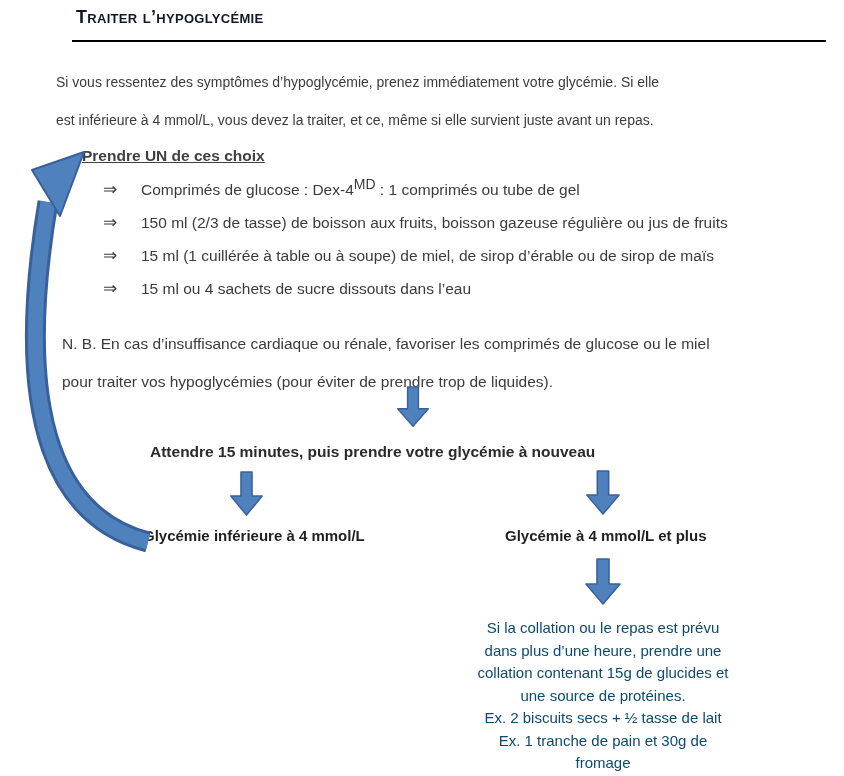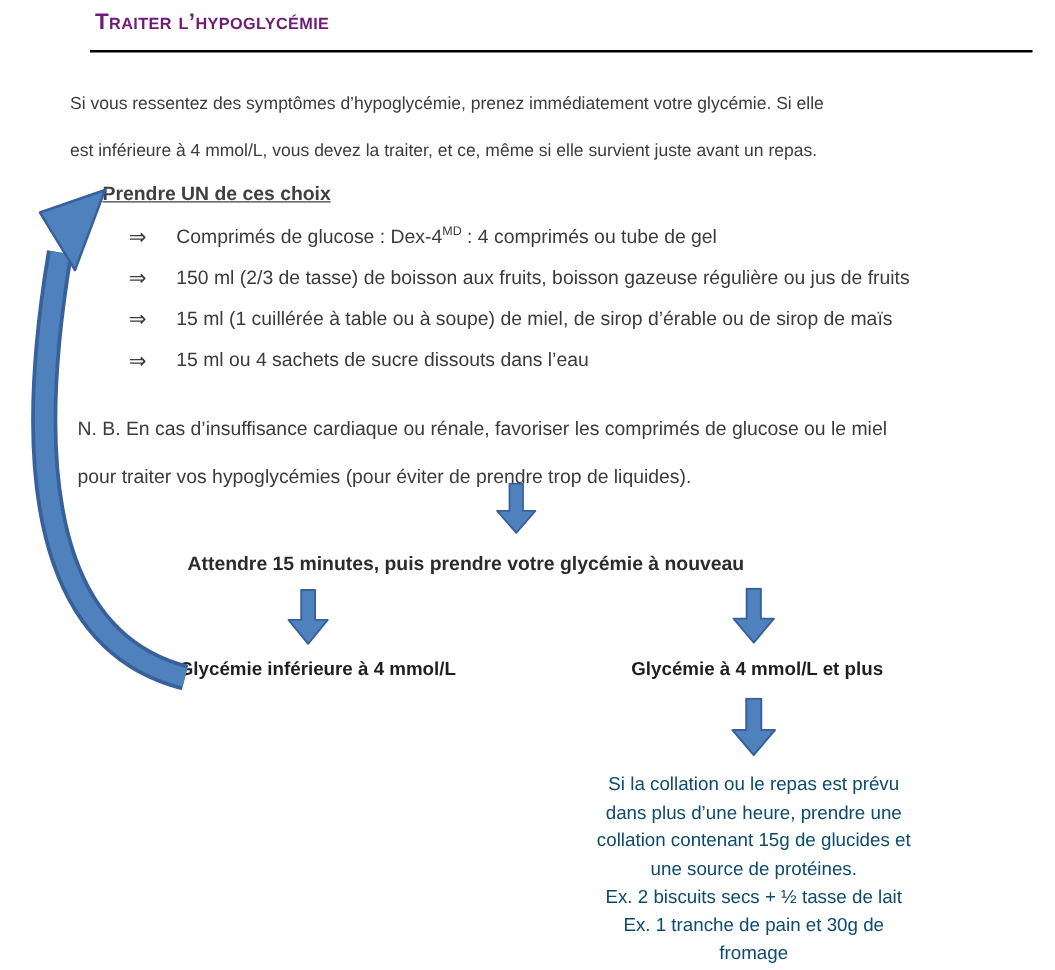--- a/index.html
+++ b/index.html
@@ -3,35 +3,35 @@
 <meta charset="utf-8">
 <style>
   html,body { margin:0; padding:0; background:#ffffff; }
   .page {
     position:relative; width:844px; height:776px; background:#ffffff;
     font-family:"Liberation Sans", sans-serif; color:#3b3b3b; overflow:hidden;
   }
   .title {
     position:absolute; left:76px; top:7px;
     font-size:18px; font-weight:bold; font-variant:small-caps;
-    color:#701a75; letter-spacing:0.3px;
+    color:#0f172a; letter-spacing:0.3px;
   }
   .rule { position:absolute; left:72px; top:40px; width:754px; height:2px; background:#000000; }
   .intro {
     position:absolute; left:32px; top:63px; width:792px;
     font-size:14px; line-height:38px; white-space:pre-line;margin-left:24px;
   }
   .choices-heading {
     position:absolute; left:82px; top:147px;
     font-size:15.5px; font-weight:bold; text-decoration:underline; color:#404040;
   }
   .bullets { position:absolute; left:103px; top:173px; }
   .bullet-row { display:flex; align-items:center; height:33px; font-size:15.5px; }
   .bullet-glyph { width:38px; font-size:17px; flex:0 0 38px; }
-  .bullet-text sup { font-size:10px; vertical-align:super; line-height:0; }
+  .bullet-text sup { font-size:14px; vertical-align:super; line-height:0; }
   .note {
     position:absolute; left:62px; top:325px; width:762px;
     font-size:15.5px; line-height:38px; white-space:pre-line;
   }
   .wait-label {
     position:absolute; left:150px; top:443px; width:560px; text-align:left;
     font-size:15.5px; font-weight:bold; color:#2b2b2b;
   }
   .branch-label { position:absolute; font-size:15px; font-weight:bold; color:#1f1f1f; }
   .branch-label.left  { left:143px; top:527px; }
@@ -56,21 +56,21 @@
   <div class="rule"></div>
 
   <div class="intro">Si vous ressentez des symptômes d’hypoglycémie, prenez immédiatement votre glycémie. Si elle
 est inférieure à 4 mmol/L, vous devez la traiter, et ce, même si elle survient juste avant un repas.</div>
 
   <div class="choices-heading">Prendre UN de ces choix</div>
 
   <div class="bullets">
     <div class="bullet-row">
       <span class="bullet-glyph">⇒</span>
-      <span class="bullet-text"><span>Comprimés de glucose : Dex-4</span><sup>MD</sup><span> : 4 comprimés ou tube de gel</span></span>
+      <span class="bullet-text"><span>Comprimés de glucose : Dex-4</span><sup>MD</sup><span> : 1 comprimés ou tube de gel</span></span>
     </div>
     <div class="bullet-row">
       <span class="bullet-glyph">⇒</span>
       <span class="bullet-text">150 ml (2/3 de tasse) de boisson aux fruits, boisson gazeuse régulière ou jus de fruits</span>
     </div>
     <div class="bullet-row">
       <span class="bullet-glyph">⇒</span>
       <span class="bullet-text">15 ml (1 cuillérée à table ou à soupe) de miel, de sirop d’érable ou de sirop de maïs</span>
     </div>
     <div class="bullet-row">

